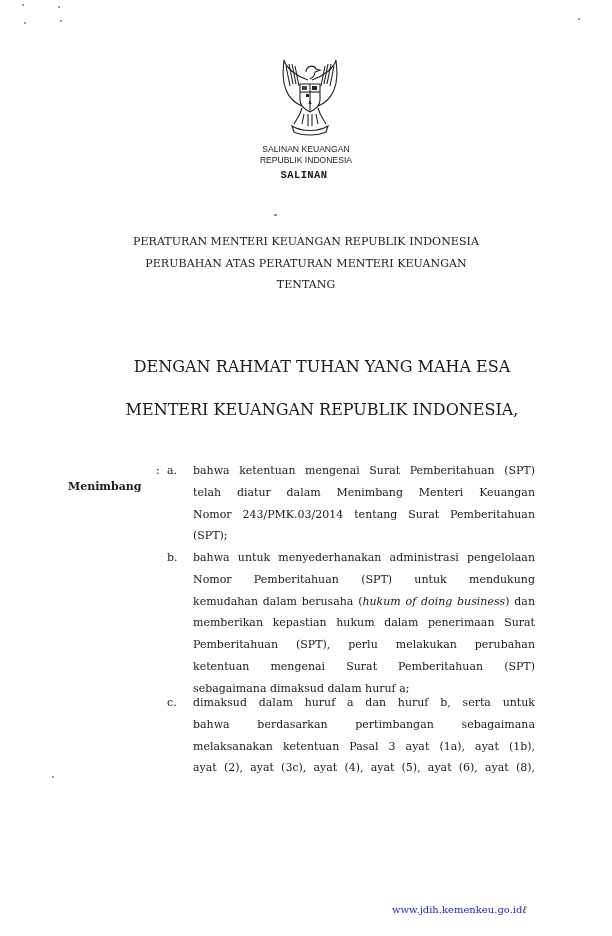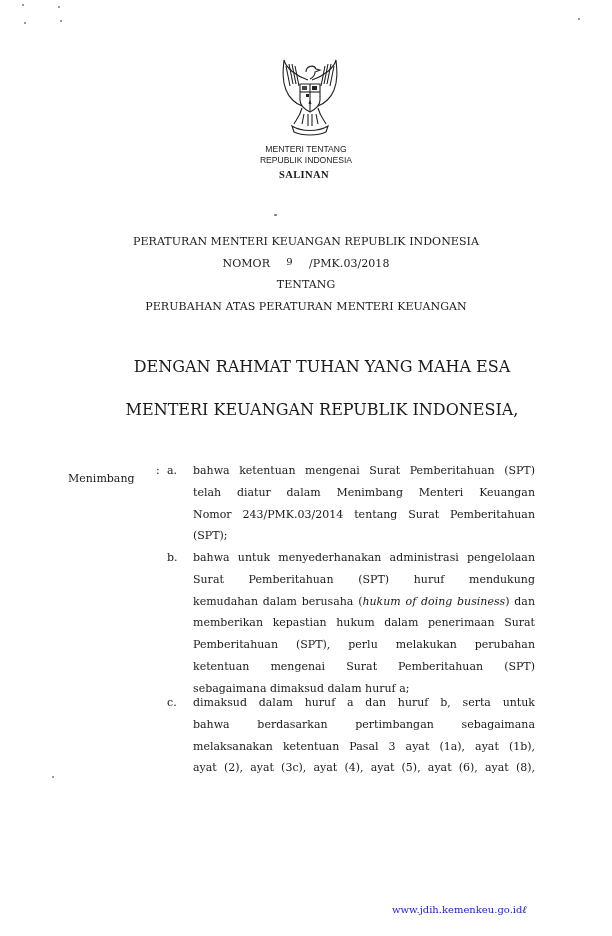--- a/index.html
+++ b/index.html
@@ -3,28 +3,28 @@
 <meta charset="utf-8">
 <style>
   html, body { margin:0; padding:0; background:#ffffff; }
   body { width:612px; height:936px; position:relative; overflow:hidden;
          font-family:"DejaVu Serif","Liberation Serif",serif; color:#1a1a1a; }
   .emblem { position:absolute; left:278px; top:58px; width:64px; height:82px; }
   .ministry { position:absolute; left:0; width:612px; text-align:center;
               font-family:"Liberation Sans","DejaVu Sans",sans-serif; font-size:8.6px; line-height:10.5px; color:#222; }
   .ministry .l1 { position:absolute; left:0; top:144px; width:612px; }
   .salinan { position:absolute; left:0; top:169px; width:608px; text-align:center;
-             font-family:Liberation Serif, serif; font-weight:bold; font-size:10.5px; letter-spacing:0.4px; }
+             font-family:Liberation Mono, monospace; font-weight:bold; font-size:10.5px; letter-spacing:0.4px; }
   .title-block { position:absolute; left:0; top:231px; width:612px; text-align:center;
                  font-size:11px; line-height:21.5px; letter-spacing:0.05px; }
   .title-block div { white-space:nowrap; }
   .nomor-num { display:inline-block; width:32px; text-align:center; font-size:10px; position:relative; top:-2px; }
   .center-line { position:absolute; left:0; width:612px; text-align:center; font-size:16px;padding-left:16px; }
   .body { position:absolute; left:0; top:460px; width:612px; font-size:11px; line-height:21.8px; }
-  .label { position:absolute; left:68px; top:8px; }
+  .label { position:absolute; left:68px; top:16px;font-weight:bold; }
   .colon { position:absolute; left:156px; top:0; }
   .item { position:absolute; left:167px; width:370px; }
   .item .mark { position:absolute; left:0; top:0; }
   .item .text { position:absolute; left:26px; width:342px; text-align:justify; text-align-last:left; }
   .jl { text-align:justify; text-align-last:justify; display:block; }
   .ll { display:block; text-align:left; }
   .footer { position:absolute; left:392px; top:904px; font-size:10px; color:#2323c8; white-space:nowrap; }
   .footer .mark { color:#111; font-style:italic; font-weight:bold; }
   .speck { position:absolute; width:2px; height:2px; background:#777; border-radius:1px; }
 </style>
@@ -65,34 +65,29 @@
 
     <path d="M14 68 C24 74 40 74 50 68 L48 74 C40 78 24 78 16 74 Z" fill="#fff"></path>
   </g>
   <rect x="28" y="36" width="3" height="3" fill="#222"></rect>
   <rect x="34" y="28" width="5" height="4" fill="#222"></rect>
   <rect x="24" y="28" width="5" height="4" fill="#444"></rect>
   <polygon points="32,42 33.5,46 30.5,46" fill="#222"></polygon>
 </svg>
 
 <div class="ministry">
-  <div class="l1">MENTERI TENTANG</div>
+  <div class="l1">SALINAN KEUANGAN</div>
   <div class="l1" style="top:155px;">REPUBLIK INDONESIA</div>
 </div>
 <div class="salinan">SALINAN</div>
 
 <div class="title-block">
   <div>PERATURAN MENTERI KEUANGAN REPUBLIK INDONESIA</div>
-  <div>
-    <span>NOMOR</span>
-    <span class="nomor-num">9</span>
-    <span>/PMK.03/2018</span>
-  </div>
+  <div>PERUBAHAN ATAS PERATURAN MENTERI KEUANGAN</div>
   <div>TENTANG</div>
-  <div>PERUBAHAN ATAS PERATURAN MENTERI KEUANGAN</div>
 </div>
 
 <div class="center-line" style="top:357px;">DENGAN RAHMAT TUHAN YANG MAHA ESA</div>
 <div class="center-line" style="top:400px;">MENTERI KEUANGAN REPUBLIK INDONESIA,</div>
 
 <div class="body">
   <span class="label">Menimbang</span>
   <span class="colon">:</span>
 
   <div class="item" style="top:0;">
@@ -102,21 +97,21 @@
       <span class="jl">telah diatur dalam Menimbang Menteri Keuangan</span>
       <span class="jl">Nomor 243/PMK.03/2014 tentang Surat Pemberitahuan</span>
       <span class="ll">(SPT);</span>
     </div>
   </div>
 
   <div class="item" style="top:87px;">
     <span class="mark">b.</span>
     <div class="text">
       <span class="jl">bahwa untuk menyederhanakan administrasi pengelolaan</span>
-      <span class="jl">Surat Pemberitahuan (SPT) huruf mendukung</span>
+      <span class="jl">Nomor Pemberitahuan (SPT) untuk mendukung</span>
       <span class="jl"><span>kemudahan dalam berusaha (</span><i>hukum of doing business</i><span>) dan</span></span>
       <span class="jl">memberikan kepastian hukum dalam penerimaan Surat</span>
       <span class="jl">Pemberitahuan (SPT), perlu melakukan perubahan</span>
       <span class="jl">ketentuan mengenai Surat Pemberitahuan (SPT)</span>
       <span class="ll">sebagaimana dimaksud dalam huruf a;</span>
     </div>
   </div>
 
   <div class="item" style="top:232px;">
     <span class="mark">c.</span>

